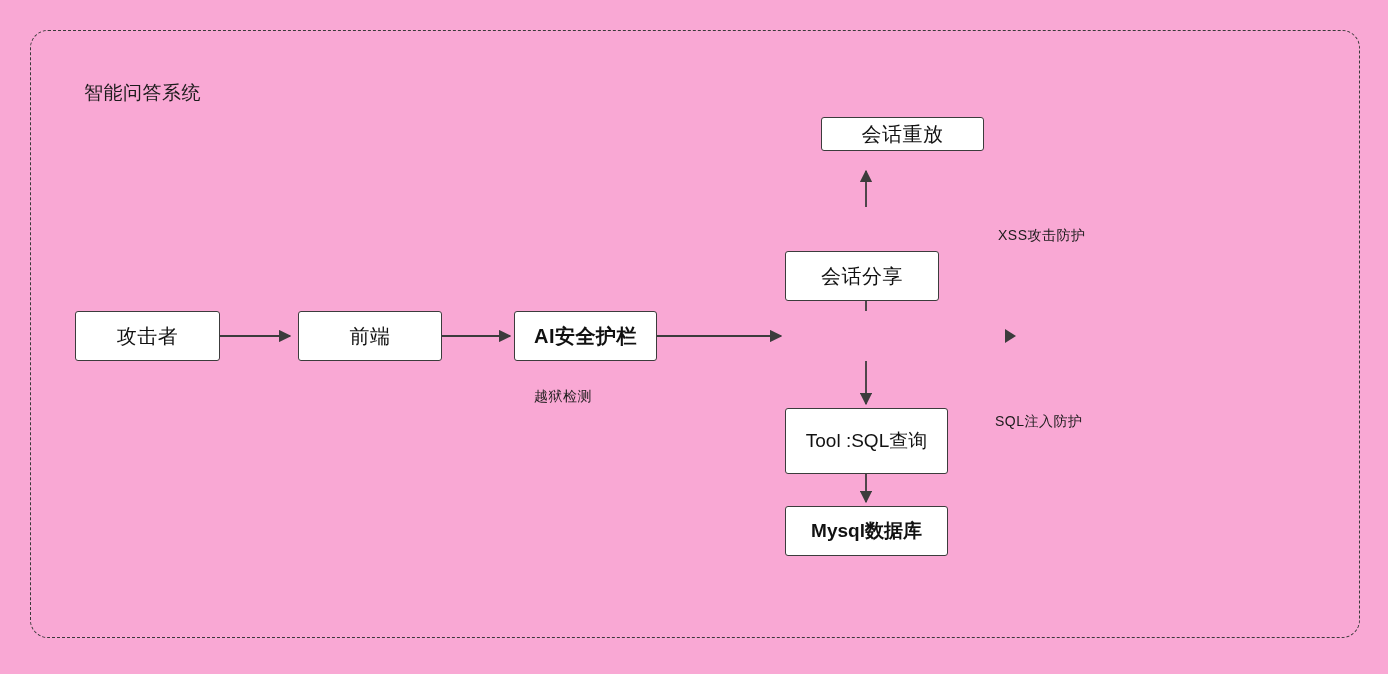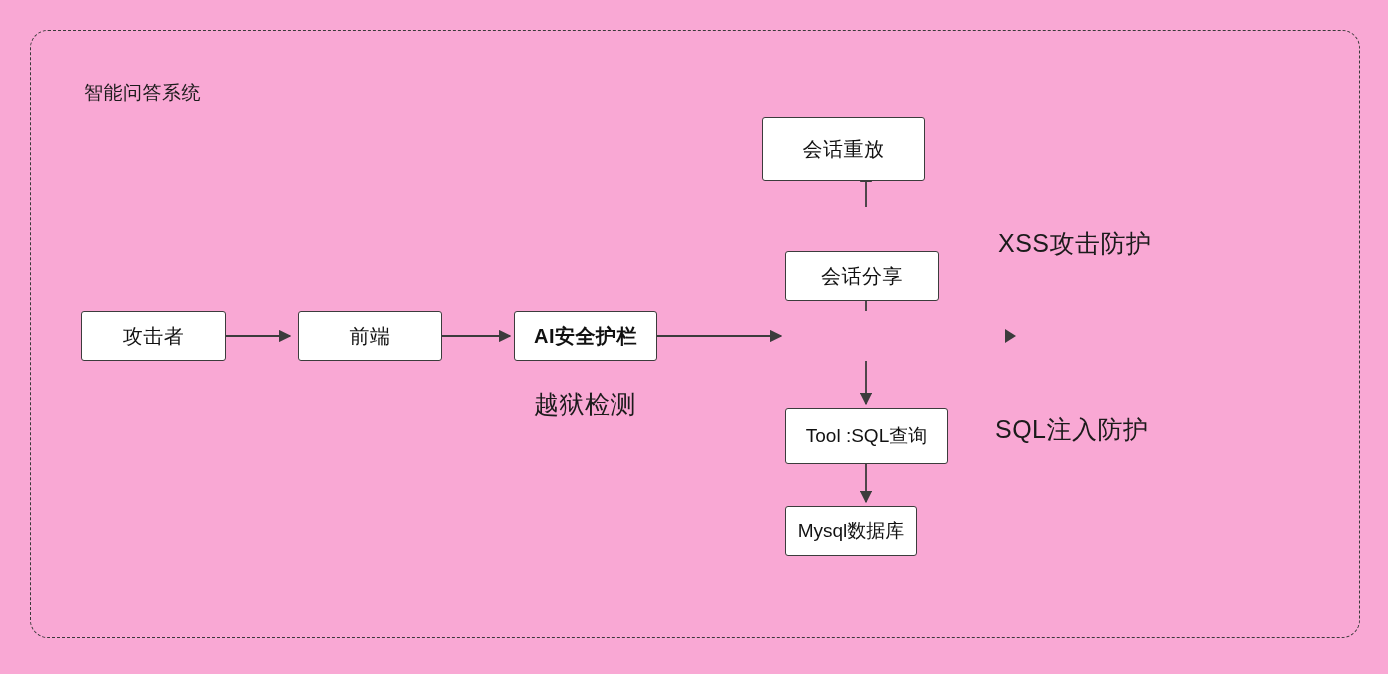--- a/index.html
+++ b/index.html
@@ -50,21 +50,21 @@
     font-size: 20px;
     white-space: nowrap;
     letter-spacing: 0.5px;
   }
   .node-tight {
     font-size: 19px;
     letter-spacing: 0px;
   }
   .side-label {
     position: absolute;
-    font-size: 25px;
+    font-size: 14px;
     color: #1b1b1b;
     white-space: nowrap;
     letter-spacing: 0.5px;
   }
   .edge-svg {
     position: absolute;
     left: 0;
     top: 0;
     width: 1388px;
     height: 674px;
@@ -103,46 +103,46 @@
 
     <line x1="866" y1="311" x2="866" y2="261" stroke="#3c3c3c" stroke-width="1.8" marker-end="url(#arrow)"></line>
 
     <line x1="866" y1="207" x2="866" y2="171" stroke="#3c3c3c" stroke-width="1.8" marker-end="url(#arrow)"></line>
 
     <line x1="866" y1="361" x2="866" y2="404" stroke="#3c3c3c" stroke-width="1.8" marker-end="url(#arrow)"></line>
 
     <line x1="866" y1="458" x2="866" y2="502" stroke="#3c3c3c" stroke-width="1.8" marker-end="url(#arrow)"></line>
   </svg>
 
-  <div class="node" style="left:81px;  top:311px; width:145px; height:50px;">
+  <div class="node" style="left:75px;  top:311px; width:145px; height:50px;">
     <span>攻击者</span>
   </div>
 
   <div class="node" style="left:298px; top:311px; width:144px; height:50px;">
     <span>前端</span>
   </div>
 
   <div class="node" style="left:514px; top:311px; width:143px; height:50px;font-weight:bold;">
     <span>AI安全护栏</span>
   </div>
 
 
-  <div class="node" style="left:762px; top:117px; width:163px; height:64px;">
+  <div class="node" style="left:821px; top:117px; width:163px; height:34px;">
     <span>会话重放</span>
   </div>
 
   <div class="node" style="left:785px; top:207px; width:154px; height:50px;margin-top:44px;">
     <span>会话分享</span>
   </div>
 
-  <div class="node node-tight" style="left:785px; top:408px; width:163px; height:56px;">
+  <div class="node node-tight" style="left:785px; top:408px; width:163px; height:66px;">
     <span>Tool :SQL查询</span>
   </div>
 
-  <div class="node node-tight" style="left:785px; top:506px; width:132px; height:50px;">
+  <div class="node node-tight" style="left:785px; top:506px; width:163px; height:50px;font-weight:bold;">
     <span>Mysql数据库</span>
   </div>
 
   <div class="side-label" style="left:534px; top:388px;">越狱检测</div>
 
   <div class="side-label" style="left:998px; top:227px;">XSS攻击防护</div>
 
   <div class="side-label" style="left:995px; top:413px;">SQL注入防护</div>
 
   <div class="marker-tri" style="left:1005px; top:329px;"></div>

